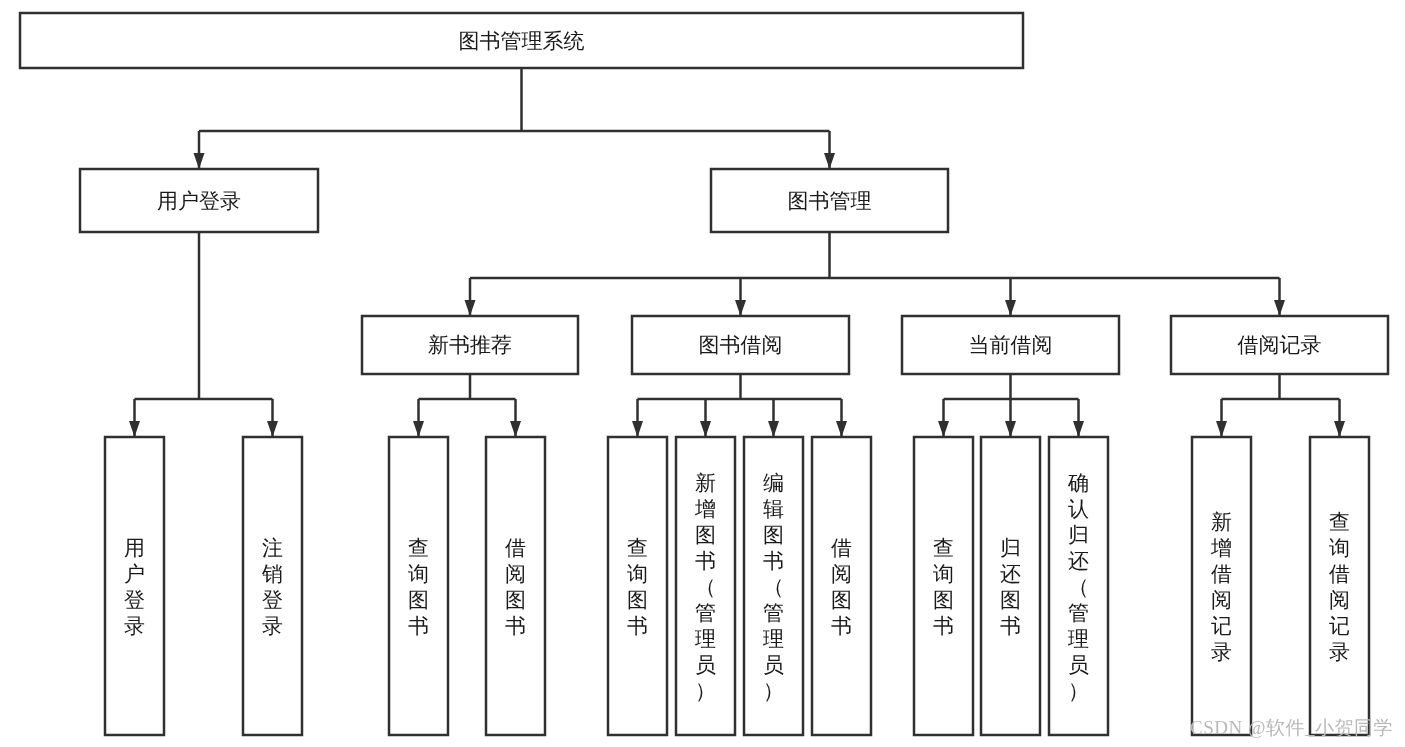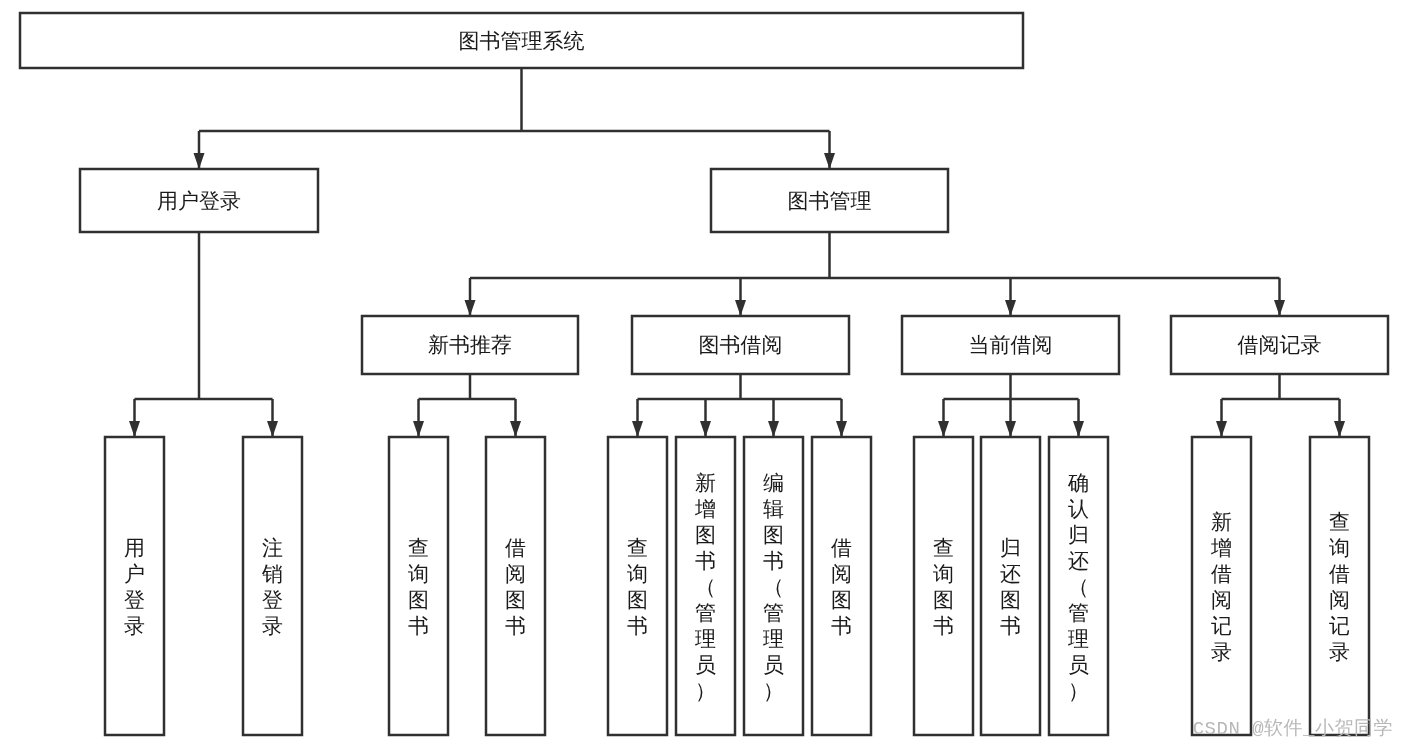--- a/index.html
+++ b/index.html
@@ -51,21 +51,21 @@
   .node-label-v {
     font-family: "DejaVu Sans", "Liberation Sans", sans-serif;
     font-size: 21px;
     fill: #1a1a1a;
     text-anchor: middle;
   }
   .watermark {
     position: absolute;
     right: 12px;
     bottom: 6px;
-    font-family: Liberation Mono, monospace;
+    font-family: Liberation Serif, serif;
     font-size: 19px;
     color: #b8b8b8;
     white-space: nowrap;
     letter-spacing: 0.5px;
     pointer-events: none;
   }
 </style>
 </head>
 <body>
 

